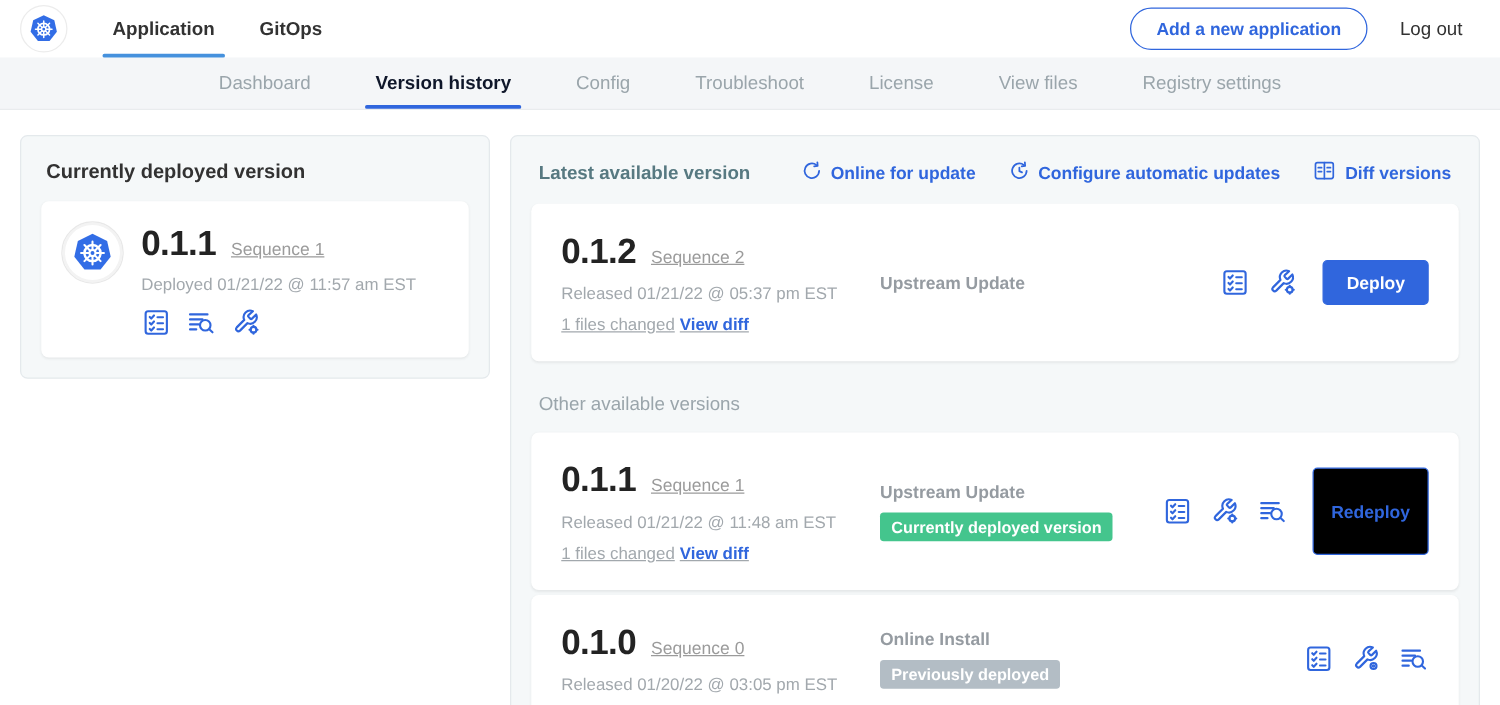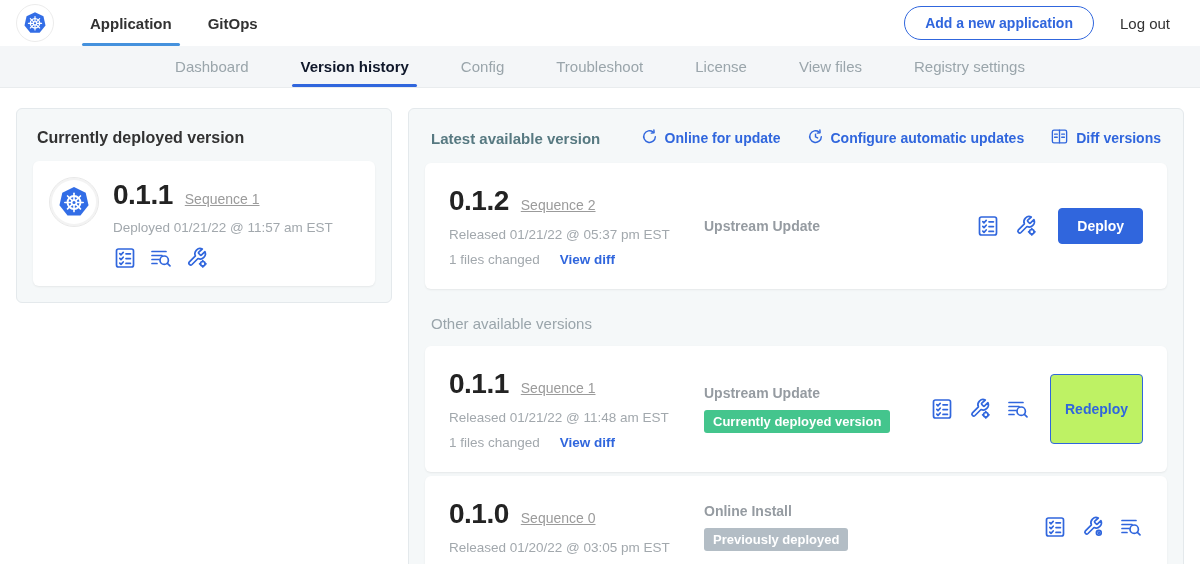--- a/index.html
+++ b/index.html
@@ -55,30 +55,30 @@
   .rp-actions { margin-left:auto; display:flex; align-items:center; gap:26px; }
   .rp-link { display:flex; align-items:center; gap:7px; font-size:14px; font-weight:700;
     color:#3066dd; cursor:pointer; }
   .section-label { font-size:15px; color:#9aa5ab; margin:26px 6px 14px 6px; }
 
   .vcard { background:#fff; border-radius:6px; box-shadow:0 1px 2px rgba(50,50,50,.08);
     padding:22px 24px; display:flex; align-items:center; margin-bottom:4px; }
   .vc-left { width:255px; flex:none; display:flex; flex-direction:column; gap:10px; }
   .vc-mid { flex:1; display:flex; flex-direction:column; gap:9px; }
   .src-text { font-size:14px; font-weight:700; color:#959ba1; }
-  .files-line { display:flex; align-items:center; gap:20px; font-size:13.5px; color:#a2a8ad; }
+  .files-line { display:flex; align-items:center; gap:4px; font-size:13.5px; color:#a2a8ad;text-decoration:underline; }
   .view-diff { color:#3066dd; font-weight:700; cursor:pointer; }
   .badge { display:inline-block; align-self:flex-start; font-size:13px; font-weight:700;
     color:#fff; padding:4px 9px; border-radius:3px; }
   .badge.green { background:#44c58d; }
   .badge.gray { background:#b3bdc5; }
   .vc-right { flex:none; display:flex; align-items:center; gap:14px; }
   .btn-solid { background:#3066dd; color:#fff; border:1px solid #3066dd; border-radius:4px;
     font-size:14px; font-weight:700; padding:9px 18px; cursor:pointer; margin-left:6px; font-family:inherit; }
-  .btn-outline { background:#bef264; color:#3066dd; border:1px solid #3066dd; border-radius:4px;
+  .btn-outline { background:#000000; color:#3066dd; border:1px solid #3066dd; border-radius:4px;
     font-size:14px; font-weight:700; padding:26px 14px; cursor:pointer; margin-left:6px; font-family:inherit; }
 </style>
 </head>
 <body>
 
 <svg width="0" height="0" style="position:absolute">
   <defs>
     <g id="i-k8s">
       <polygon points="12,2 19.8,5.8 21.7,14.2 16.3,21 7.7,21 2.3,14.2 4.2,5.8" fill="#326de6"></polygon>
       <g stroke="#ffffff" stroke-width="1.1" stroke-linecap="round">

